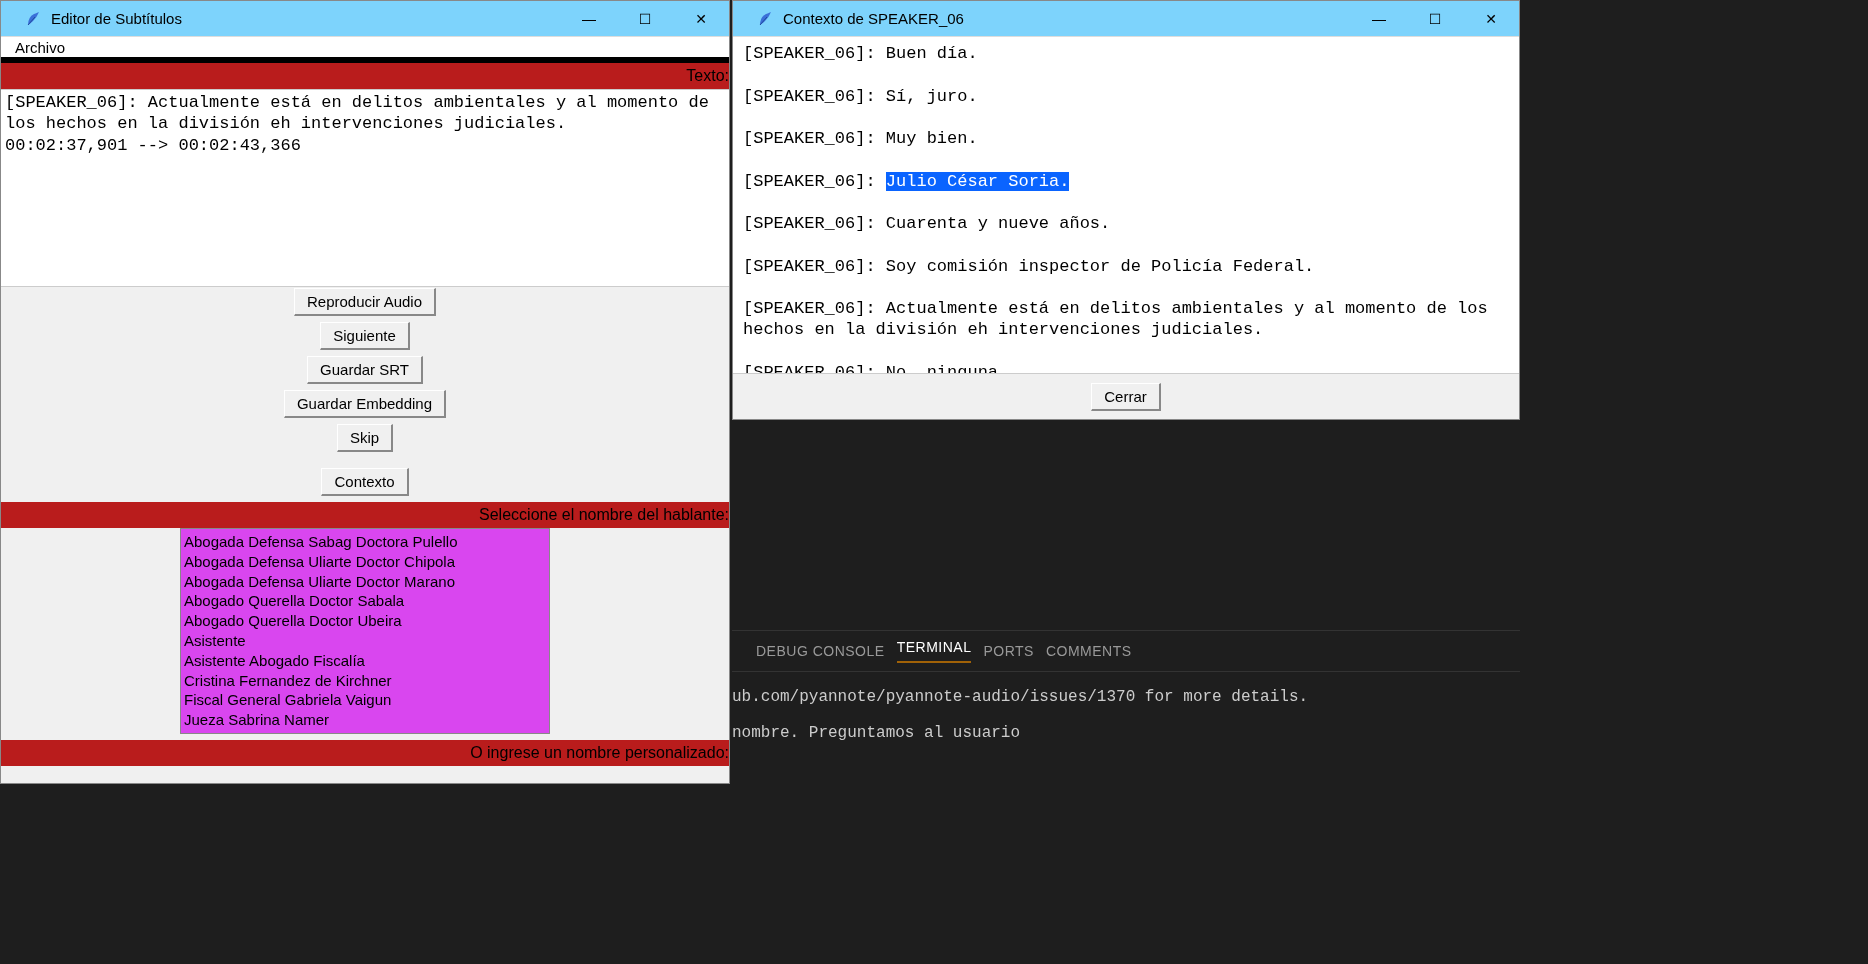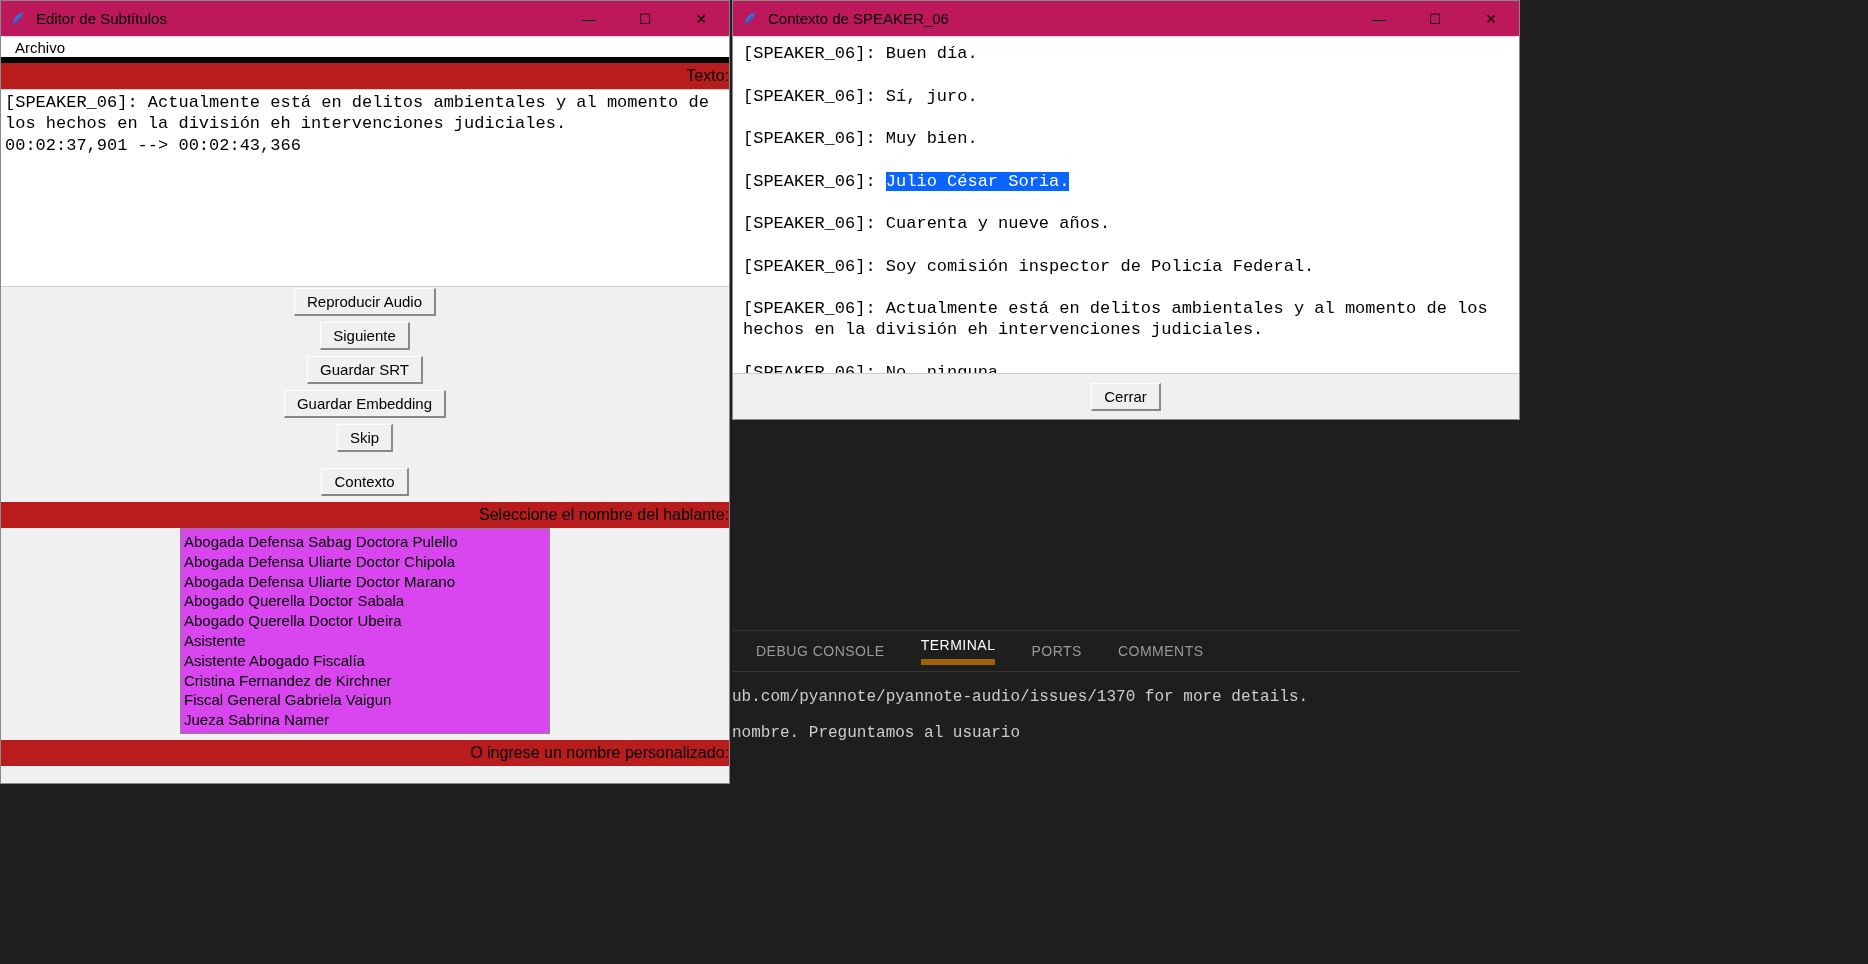--- a/index.html
+++ b/index.html
@@ -13,24 +13,24 @@
   }
   .window {
     position: absolute;
     background: #f0f0f0;
     border: 1px solid #888;
     display: flex;
     flex-direction: column;
   }
   .titlebar {
     height: 36px;
-    background: #be185d;
-    display: flex;
-    align-items: center;
-    padding-left: 9px;
+    background: #7dd3fc;
+    display: flex;
+    align-items: center;
+    padding-left: 24px;
     border-bottom: 1px solid #ddd;
   }
   .titlebar .tk-icon {
     width: 16px;
     margin-right: 10px;
     font-size: 18px;
     color: #2255aa;
   }
   .titlebar .tk-icon svg { display:block; }
   .titlebar-title {
@@ -135,29 +135,29 @@
     top: 630px;
     width: 788px;
     height: 334px;
     background: #1e1e1e;
     color: #cccccc;
     font-family: "Segoe UI", sans-serif;
     font-size: 15px;
   }
   .vsc-tabs {
     display: flex;
-    gap: 36px;
+    gap: 12px;
     padding: 10px 24px;
     border-top: 1px solid #333;
     border-bottom: 1px solid #333;
     height: 42px;
     align-items: center;
   }
   .vsc-tab { color: #999; letter-spacing: 0.5px; font-size: 14px; }
-  .vsc-tab.active { color: #fff; border-bottom: 6px solid #a16207; padding-bottom: 6px; }
+  .vsc-tab.active { color: #fff; border-bottom: 2px solid #a16207; padding-bottom: 6px; }
   .vsc-term {
     font-family: Consolas, "Courier New", monospace;
     font-size: 16px;
     padding: 16px 0 0 0;
     white-space: pre;
     color: #ccc;
   }
 </style>
 </head>
 <body>

